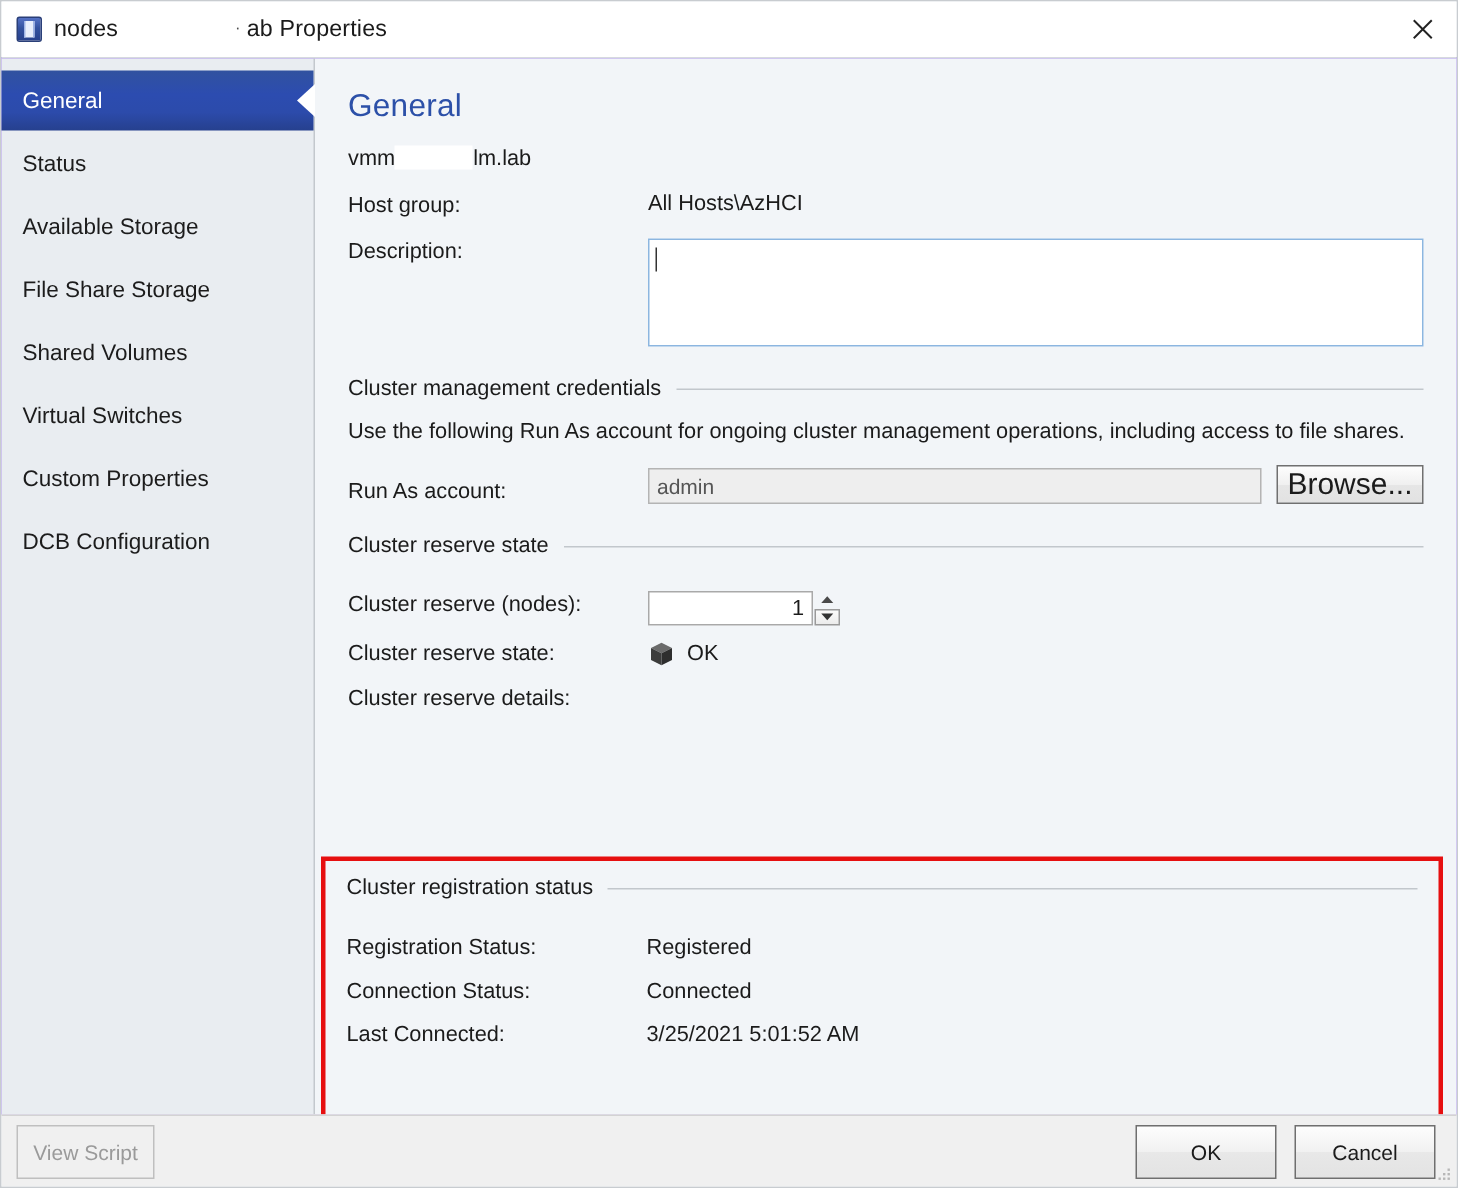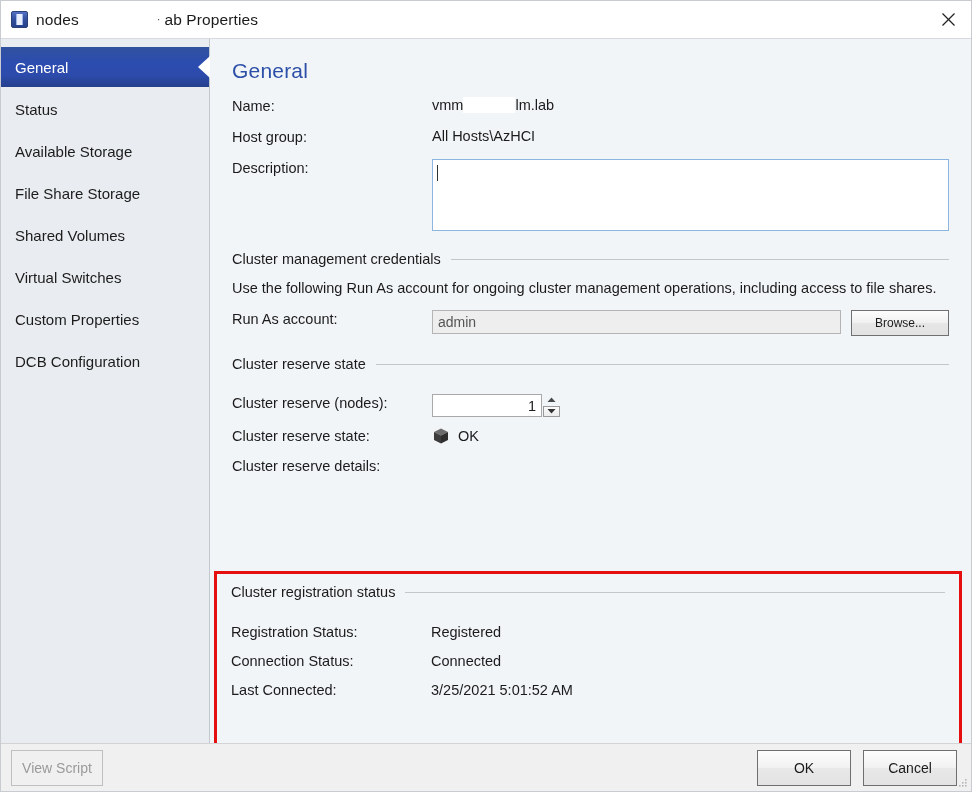--- a/index.html
+++ b/index.html
@@ -216,21 +216,21 @@
     font-size: 14.5px;
     color: #1b1b1b;
     line-height: 19px;
     margin-top: 12px;
     max-width: 720px;
   }
 
   
   .runas-row {
     display: flex;
-    align-items: flex-start;
+    align-items: flex-end;
     margin-top: 12px;
   }
   .runas-input {
     width: 418px;
     height: 24px;
     background: #eeeeee;
     border: 1px solid #b4b4b4;
     box-sizing: border-box;
     font-family: "Liberation Sans", sans-serif;
     font-size: 14px;
@@ -240,21 +240,21 @@
     cursor: default;
   }
   .browse-btn {
     margin-left: 10px;
     width: 100px;
     height: 26px;
     background: linear-gradient(180deg,#fdfdfd 0%, #f0f0f0 50%, #e6e6e6 51%, #e2e2e2 100%);
     border: 1px solid #707070;
     box-sizing: border-box;
     font-family: "Liberation Sans", sans-serif;
-    font-size: 12px;
+    font-size: 20px;
     color: #1b1b1b;
     cursor: pointer;
   }
 
   .spin-wrap {
     display: flex;
     align-items: stretch;
     height: 23px;
   }
   .spin-input {
@@ -416,21 +416,20 @@
       <div class="nav-item">
         <span>DCB Configuration</span>
       </div>
     </div>
 
     <div class="content">
 
       <h1 class="page-title">General</h1>
 
       <div class="field-row">
-        <div class="field-label">Name:</div>
         <div class="field-value">
           <span>vmm</span><span class="redact-box"></span><span>lm.lab</span>
         </div>
       </div>
 
       <div class="field-row">
         <div class="field-label">Host group:</div>
         <div class="field-value">All Hosts\AzHCI</div>
       </div>
 

